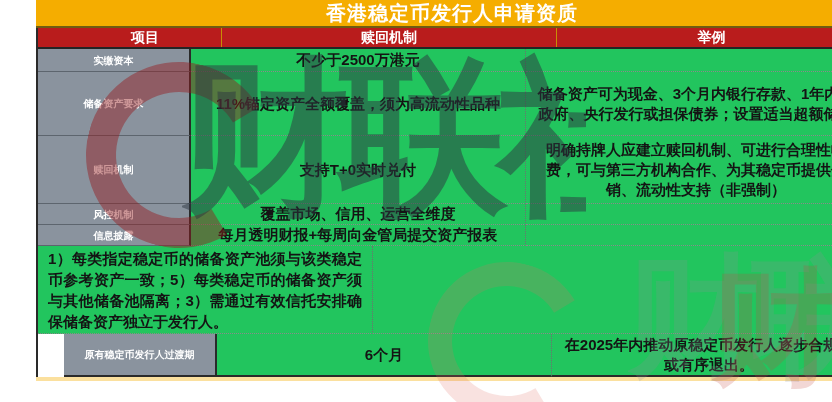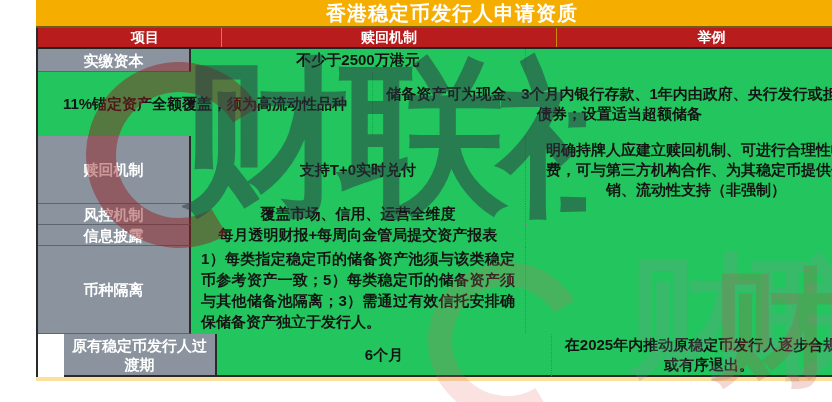--- a/index.html
+++ b/index.html
@@ -39,21 +39,21 @@
   .hrow{height:21px;background:#b91c1c;border-bottom:2px solid #242424;padding-left:31px;}
   .hcell{
     color:#fff;font-size:14px;font-weight:700;
     display:flex;align-items:center;justify-content:center;
   }
   .hrow .c1{border-right:1px solid #c78d06;}
   .hrow .c2{border-right:1px solid #c78d06;}
 
   .label-cell{
     background:#8A939E;
-    color:#fff;font-size:15px;font-weight:700;
+    color:#fff;font-size:10px;font-weight:700;
     display:flex;align-items:center;justify-content:center;
     text-align:center;
     border-right:2px solid #2a2a2a;
     border-bottom:1px solid #5d656e;
     padding:0 6px;
     line-height:19px;
   }
   .body-cell{
     background:#22c55e;
     color:#141414;
@@ -134,20 +134,21 @@
       <div class="hcell c3">举例</div>
     </div>
 
     <div class="trow r1">
       <div class="label-cell c1">实缴资本</div>
       <div class="body-cell c2">不少于2500万港元</div>
       <div class="body-cell c3"></div>
     </div>
 
     <div class="trow r2">
+      <div class="label-cell c1">储备资产要求</div>
       <div class="body-cell c2">11%锚定资产全额覆盖，须为高流动性品种</div>
       <div class="body-cell c3">储备资产可为现金、3个月内银行存款、1年内由政府、央行发行或担保债券；设置适当超额储备</div>
     </div>
 
     <div class="trow r3">
       <div class="label-cell c1">赎回机制</div>
       <div class="body-cell c2">支持T+0实时兑付</div>
       <div class="body-cell c3">明确持牌人应建立赎回机制、可进行合理性收费，可与第三方机构合作、为其稳定币提供分销、流动性支持（非强制）</div>
     </div>
 
@@ -158,21 +159,20 @@
     </div>
 
 
     <div class="trow r6">
       <div class="label-cell c1">信息披露</div>
       <div class="body-cell c2">每月透明财报+每周向金管局提交资产报表</div>
       <div class="body-cell c3"></div>
     </div>
 
     <div class="trow r7">
-      <div class="label-cell c1">币种隔离</div>
       <div class="body-cell c2">1）每类指定稳定币的储备资产池须与该类稳定币参考资产一致；5）每类稳定币的储备资产须与其他储备池隔离；3）需通过有效信托安排确保储备资产独立于发行人。</div>
       <div class="body-cell c3"></div>
     </div>
 
     <div class="trow r8 last">
       <div class="label-cell c1">原有稳定币发行人过渡期</div>
       <div class="body-cell c2">6个月</div>
       <div class="body-cell c3">在2025年内推动原稳定币发行人逐步合规化或有序退出。</div>
     </div>
 

